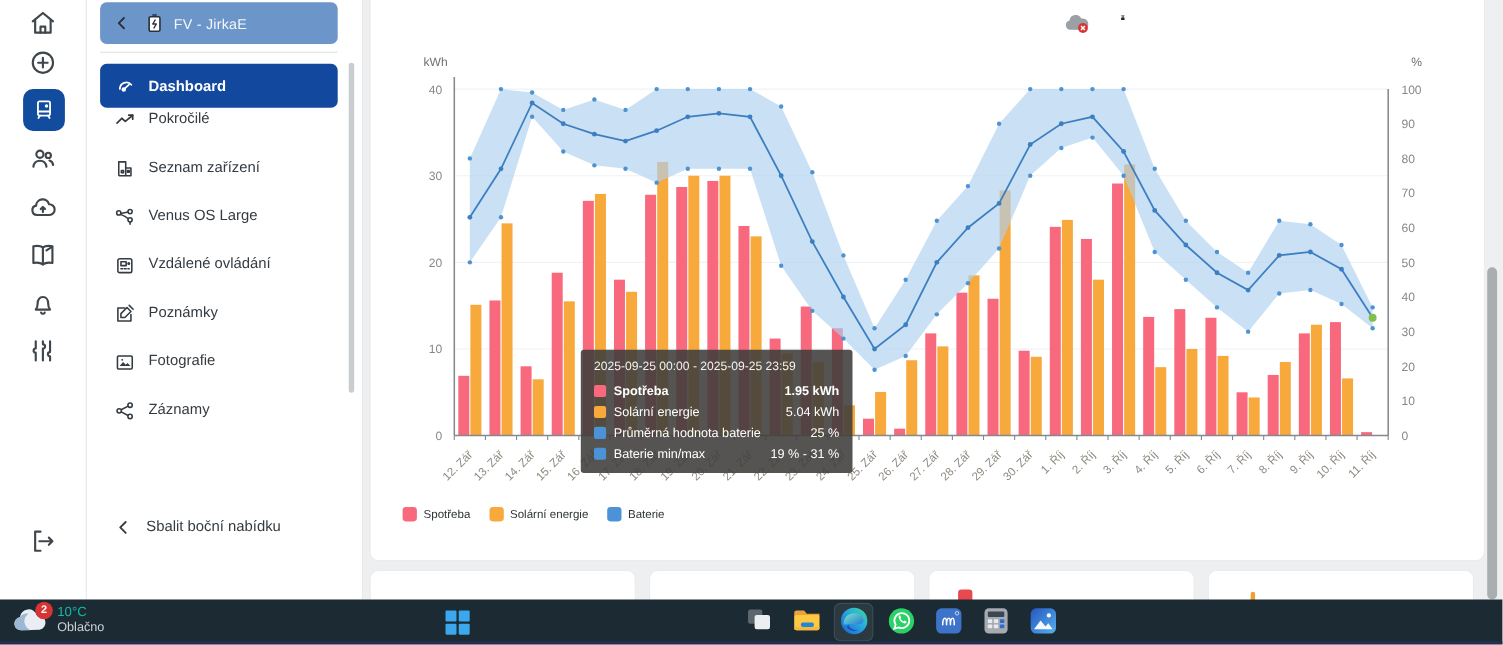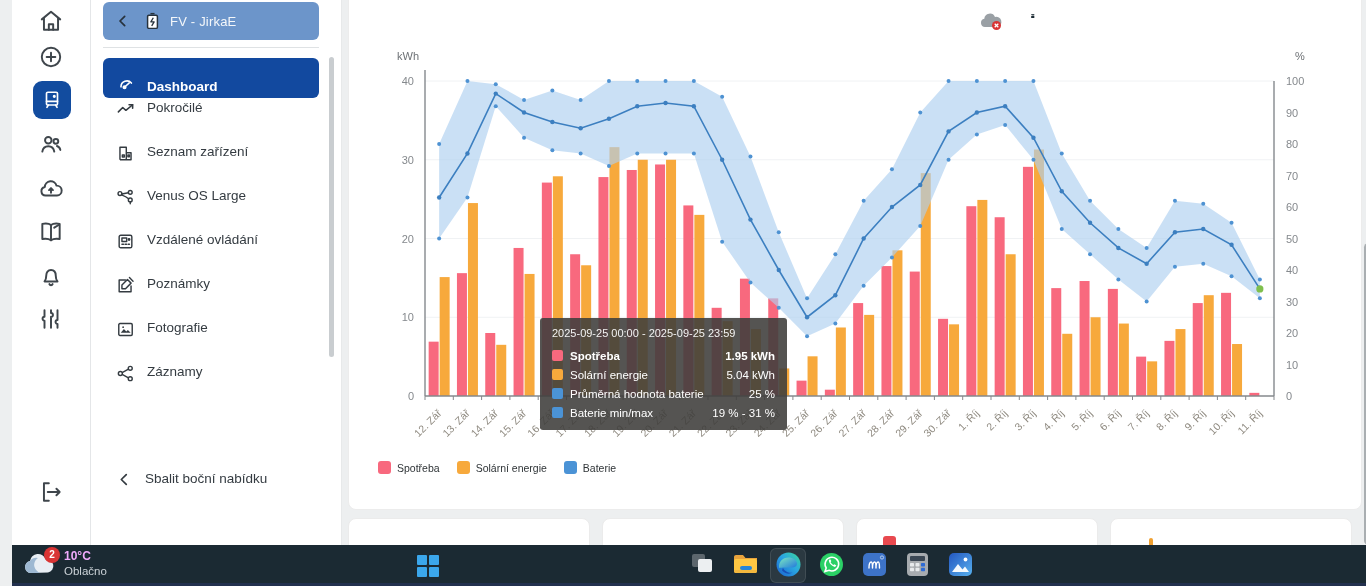--- a/index.html
+++ b/index.html
@@ -1,37 +1,37 @@
 <!DOCTYPE html>
 <html><head>
 <meta charset="utf-8">
 <style>
   * { margin:0; padding:0; box-sizing:border-box; }
   html,body { width:1366px; height:586px; overflow:hidden;
     font-family:"Liberation Sans","DejaVu Sans",sans-serif; background:#edeff0; }
-  #stage { position:relative; width:1134px; height:586px;margin-left:12px; }
+  #stage { position:relative; width:1134px; height:586px; }
 
   
   .rail { position:absolute; left:0; top:0; width:79px; height:545px;
     background:#ffffff; border-right:1px solid #e4e6e8; z-index:5; }
   .rail .ric { position:absolute; left:50%; transform:translateX(-50%); width:26px; height:26px; }
   .rail .active-pad { position:absolute; left:21px; top:81px; width:38px; height:38px;
     background:#124c9f; border-radius:9px; display:flex; align-items:center; justify-content:center; }
 
   
   .sidebar { position:absolute; left:79px; top:0; width:251px; height:545px;
     background:#ffffff; border-right:1px solid #e7e9ea; z-index:5; }
   .inst-btn { position:absolute; left:12px; top:2px; width:216px; height:38px;
     background:#6c95ca; border-radius:6px; display:flex; align-items:center; padding:0 12px; cursor:pointer; }
   .inst-btn .back { margin-right:14px; display:flex; }
   .inst-btn .batt { margin-right:10px; display:flex; }
   .inst-btn .lbl { color:#f4f7fa; font-size:13px; letter-spacing:.2px; }
   .sb-divider { position:absolute; left:12px; top:47px; width:216px; height:1px; background:#dfe2e4; }
   .dash-btn { position:absolute; left:12px; top:58px; width:216px; height:40px;
-    background:#12499f; border-radius:6px; display:flex; align-items:flex-end; padding:4px 14px; cursor:pointer; }
+    background:#12499f; border-radius:6px; display:flex; align-items:center; padding:4px 14px; cursor:pointer; }
   .dash-btn .lbl { color:#ffffff; font-size:13.5px; font-weight:bold; margin-left:11px; }
   .menu-item { position:absolute; left:12px; width:216px; height:44px; display:flex;
     align-items:flex-start; padding-left:13px; cursor:pointer; border-radius:6px; }
   .menu-item .lbl { color:#343b41; font-size:13.5px; margin-left:12px; }
   .menu-item svg { flex:0 0 auto; }
   .sb-scroll { position:absolute; left:238px; top:57px; width:5px; height:300px;
     background:#c9cdd0; border-radius:3px; }
 
   
   .chart-card { position:absolute; left:336px; top:-14px; width:1014px; height:524px;
@@ -64,21 +64,21 @@
   
   .taskbar { position:absolute; left:0; top:545px; width:1366px; height:41px;
     background:#1b2a33; z-index:10; }
   .taskbar::after { content:""; position:absolute; left:0; bottom:0; width:100%; height:3px;
     background:#22304e; }
   .weather { position:absolute; left:10px; top:4px; display:flex; align-items:center; cursor:pointer; }
   .wcloud { position:relative; width:34px; height:26px; margin-right:8px; }
   .wbadge { position:absolute; right:-4px; top:-4px; width:16px; height:16px; background:#d93434;
     border-radius:50%; color:#fff; font-size:10px; font-weight:bold; display:flex;
     align-items:center; justify-content:center; }
-  .wtxt .t1 { color:#f0abfc; font-size:12px; font-weight:bold; line-height:15px; }
+  .wtxt .t1 { color:#14b8a6; font-size:12px; font-weight:normal; line-height:15px; }
   .wtxt .t2 { color:#ccd3d8; font-size:11.5px; line-height:14px; }
   .startbtn { position:absolute; left:405px; top:10px; width:22px; height:22px; cursor:pointer;
     display:grid; grid-template-columns:10px 10px; grid-template-rows:10px 10px; gap:2px; }
   .startbtn i { background:#3ba7ec; border-radius:1px; }
   .app { position:absolute; top:551px; width:28px; height:28px; cursor:pointer; }
   .app svg { display:block; }
   .edge-bg { position:absolute; left:758px; top:548px; width:36px; height:35px;
     background:rgba(255,255,255,0.07); border:1px solid rgba(255,255,255,0.10); border-radius:6px; }
   .ind { position:absolute; top:580px; height:3px; border-radius:2px; background:#8b9298; width:6px; }
   .ind.edge { width:16px; background:#5aa7ec; }

